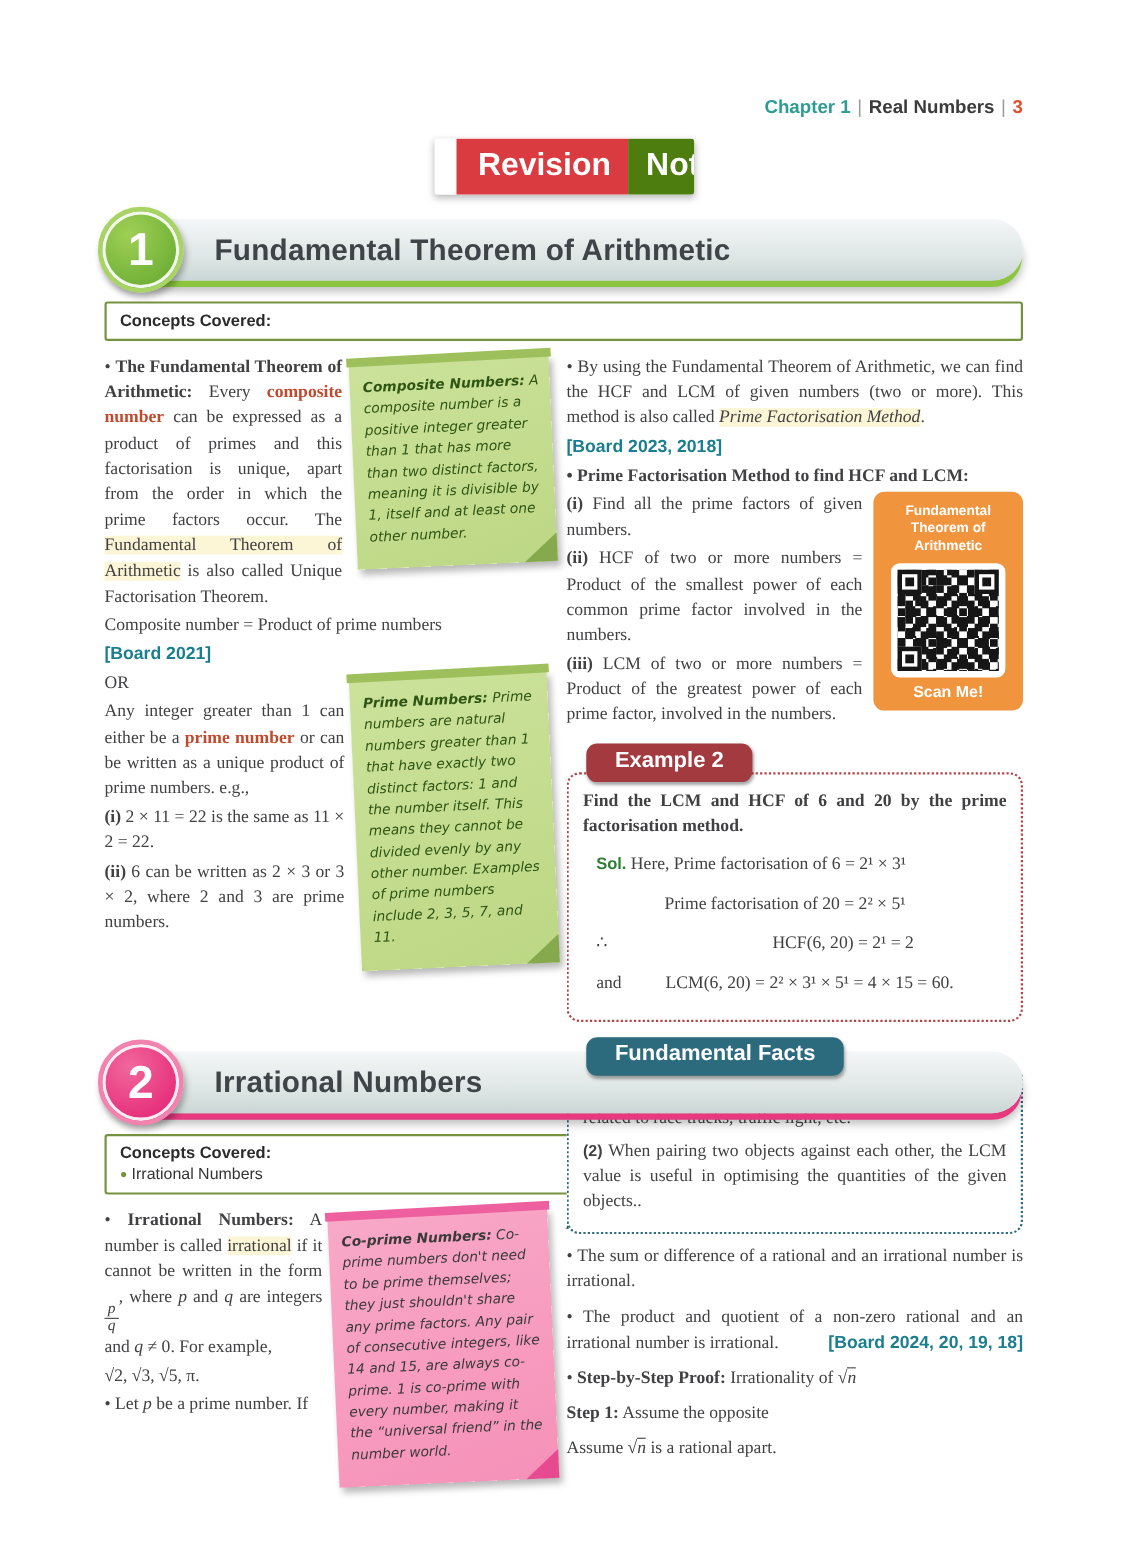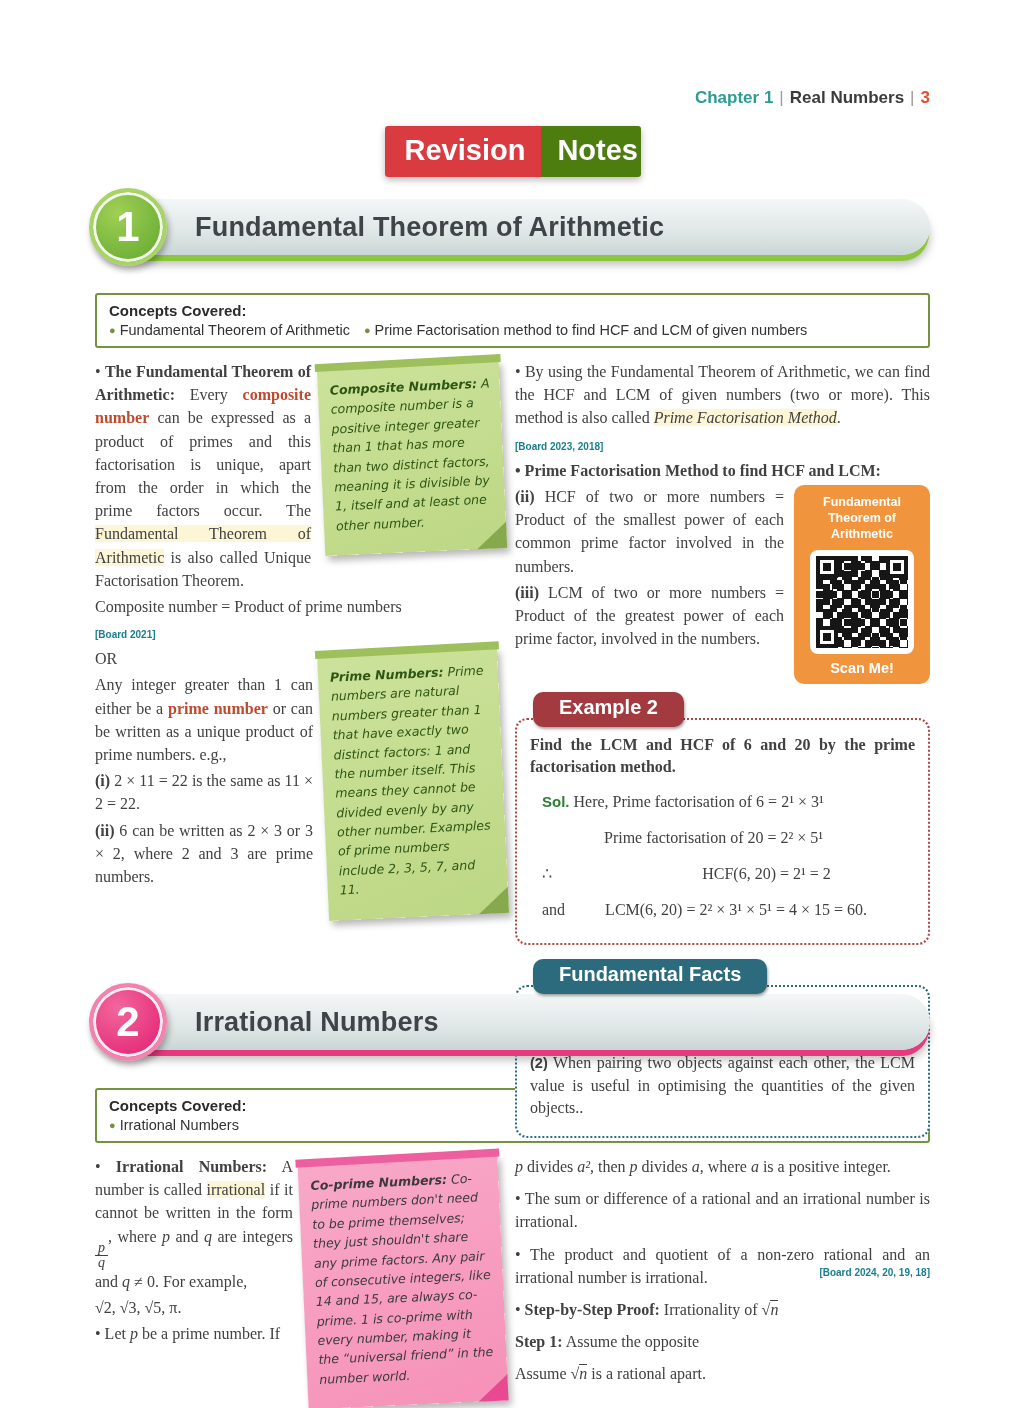--- a/index.html
+++ b/index.html
@@ -13,23 +13,23 @@
   .page-header{
     text-align:right;font-family:"Liberation Sans",sans-serif;
     font-weight:bold;font-size:17px;color:#3b3b3b;height:20px;
   }
   .chapter{color:#2e9c92;}
   .sep{color:#9a9a9a;font-weight:normal;padding:0 6px;}
   .pageno{color:#e0502f;}
 
   
   .rev-banner{
-    width:256px;margin:18px auto 0;display:flex;
+    width:216px;margin:18px auto 0;display:flex;
     font-family:"Liberation Sans",sans-serif;font-weight:bold;font-size:29px;
-    color:#fff;box-shadow:0 3px 7px rgba(0,0,0,.28);border-radius:3px;overflow:hidden;
+    color:#fff;box-shadow:0 3px 7px rgba(0,0,0,.28);border-radius:3px;overflow:hidden;padding-left:20px;
   }
   .rev-left{background:#d93b40;padding:8px 16px 10px 20px;}
   .rev-right{background:#4d7c0f;padding:8px 20px 10px 16px;}
 
   
   .section-banner{
     position:relative;margin:22px 0 0 0;height:56px;border-radius:34px;
     background:linear-gradient(180deg,#f4f7f7 0%,#dde5e4 65%,#c9d6d5 100%);
     box-shadow:0 7px 0 -1px #8cc63e,0 10px 8px rgba(0,0,0,.25);
     display:flex;align-items:center;padding-left:100px;box-sizing:border-box;
@@ -46,41 +46,41 @@
     color:#fff;font-family:"Liberation Sans",sans-serif;font-weight:bold;font-size:42px;
     display:flex;align-items:center;justify-content:center;
   }
   .section-num.pink{
     background:radial-gradient(circle at 35% 30%,#f2679c,#e6317c 70%);
     border-color:#f283ae;
   }
 
   
   .concepts{
-    margin-top:38px;border:2px solid #74923f;border-radius:3px;
+    margin-top:19px;border:2px solid #74923f;border-radius:3px;
     padding:7px 12px 8px;font-family:"Liberation Sans",sans-serif;background:#fff;
   }
   .cc-head{font-weight:bold;font-size:15px;color:#2b2b2b;}
   .cc-items{font-size:14.5px;color:#333;margin-top:3px;}
   .cc-dot{color:#74923f;font-size:11px;vertical-align:1px;padding-right:4px;}
   .cc-gap{display:inline-block;width:10px;}
 
   
   .cols{display:flex;gap:10px;margin-top:12px;}
   .cols1{height:612px;}
   .cols2{height:262px;}
   .col-l{width:410px;}
   .col-r{width:415px;}
 
   p.bt{font-size:16px;line-height:1.45;text-align:justify;margin:0 0 3px;}
   .red-term{color:#bf4a2e;font-weight:bold;}
   .hl{background:#fcf6d7;}
   .hl-i{background:#fcf6d7;font-style:italic;}
   .bold-lead{font-weight:bold;}
-  .board{color:#1a7e8f;font-family:"Liberation Sans",sans-serif;font-weight:bold;font-size:10px;}
+  .board{color:#1a7e8f;font-family:"Liberation Sans",sans-serif;font-weight:bold;font-size:16px;}
   .t-right{text-align:right;margin:2px 0 0;}
   .t-center{text-align:center;margin:2px 0;}
   .var{font-style:italic;}
   .radicand{font-style:italic;border-top:1.2px solid #414042;}
 
   .frac{display:inline-flex;flex-direction:column;align-items:center;
     vertical-align:-10px;line-height:1.02;font-style:italic;font-size:14px;}
   .frac .num{border-bottom:1.2px solid #414042;padding:0 3px;}
 
   
@@ -163,24 +163,20 @@
     <div class="rev-right">Notes</div>
   </div>
 
   <div class="section-banner">
     <div class="section-num">1</div>
     <div class="section-title">Fundamental Theorem of Arithmetic</div>
   </div>
 
   <div class="concepts">
     <div class="cc-head">Concepts Covered:</div>
-    <div class="cc-items">
-      <span class="cc-dot">●</span><span>Fundamental Theorem of Arithmetic</span><span class="cc-gap"></span>
-      <span class="cc-dot">●</span><span>Prime Factorisation method to find HCF and LCM of given numbers</span>
-    </div>
   </div>
 
   <div class="cols cols1">
 
     <div class="col-l">
 
       <div class="sticky green w160">
         <span class="st-title">Composite Numbers:</span><span> A composite number is a positive integer greater than 1 that has more than two distinct factors, meaning it is divisible by 1, itself and at least one other number.</span>
       </div>
 
@@ -226,20 +222,23 @@
           <div class="qr-pattern">
             <div class="qr-finder qf-tl"></div>
             <div class="qr-finder qf-tr"></div>
             <div class="qr-finder qf-bl"></div>
           </div>
         </div>
         <div class="qr-caption">Scan Me!</div>
       </div>
 
       <p class="bt">
+        <span class="bold-lead">(i)</span><span> Find all the prime factors of given numbers.</span>
+      </p>
+      <p class="bt">
         <span class="bold-lead">(ii)</span><span> HCF of two or more numbers = Product of the smallest power of each common prime factor involved in the numbers.</span>
       </p>
       <p class="bt">
         <span class="bold-lead">(iii)</span><span> LCM of two or more numbers = Product of the greatest power of each prime factor, involved in the numbers.</span>
       </p>
 
       <div class="ex-block">
         <div class="ex-badge">Example 2</div>
         <div class="ex-box">
           <p class="ex-q">Find the LCM and HCF of 6 and 20 by the prime factorisation method.</p>

